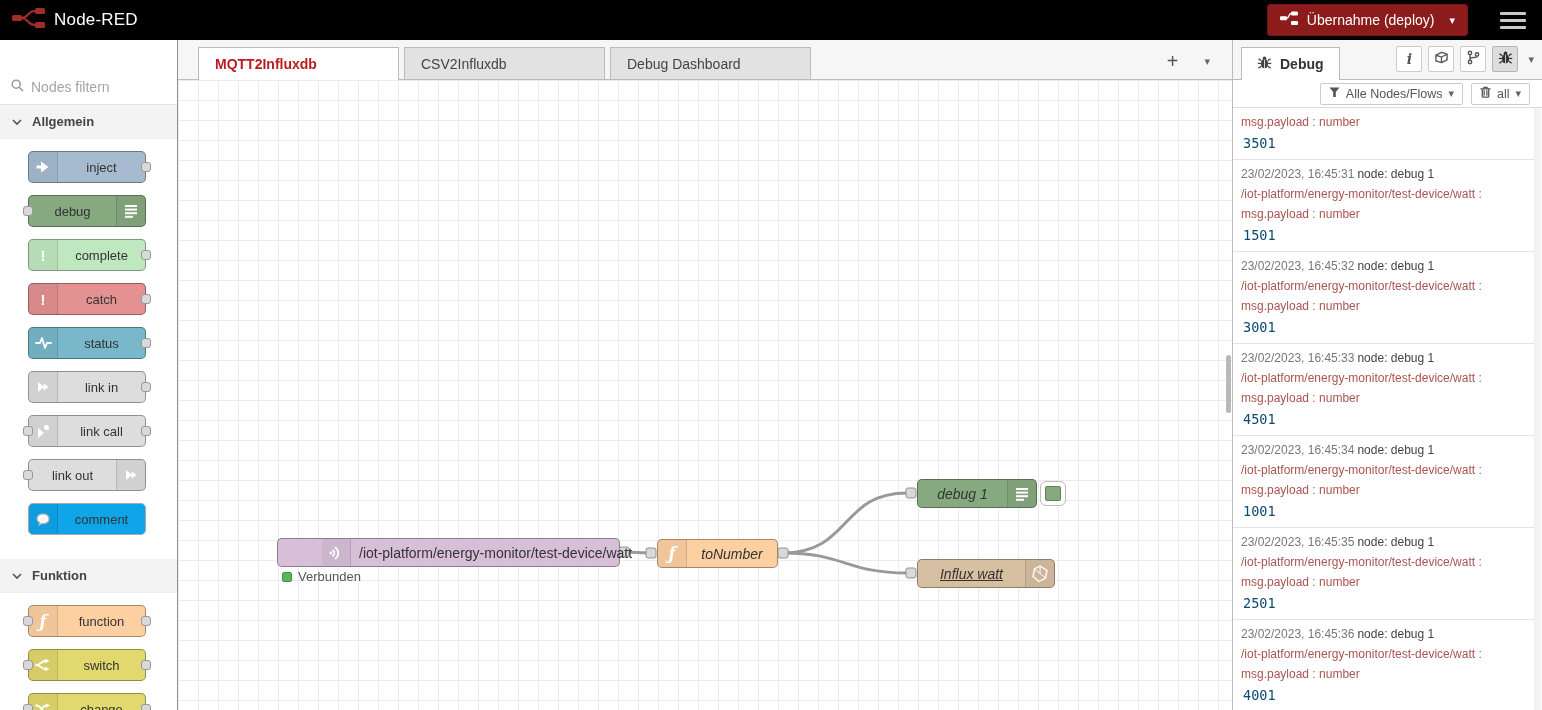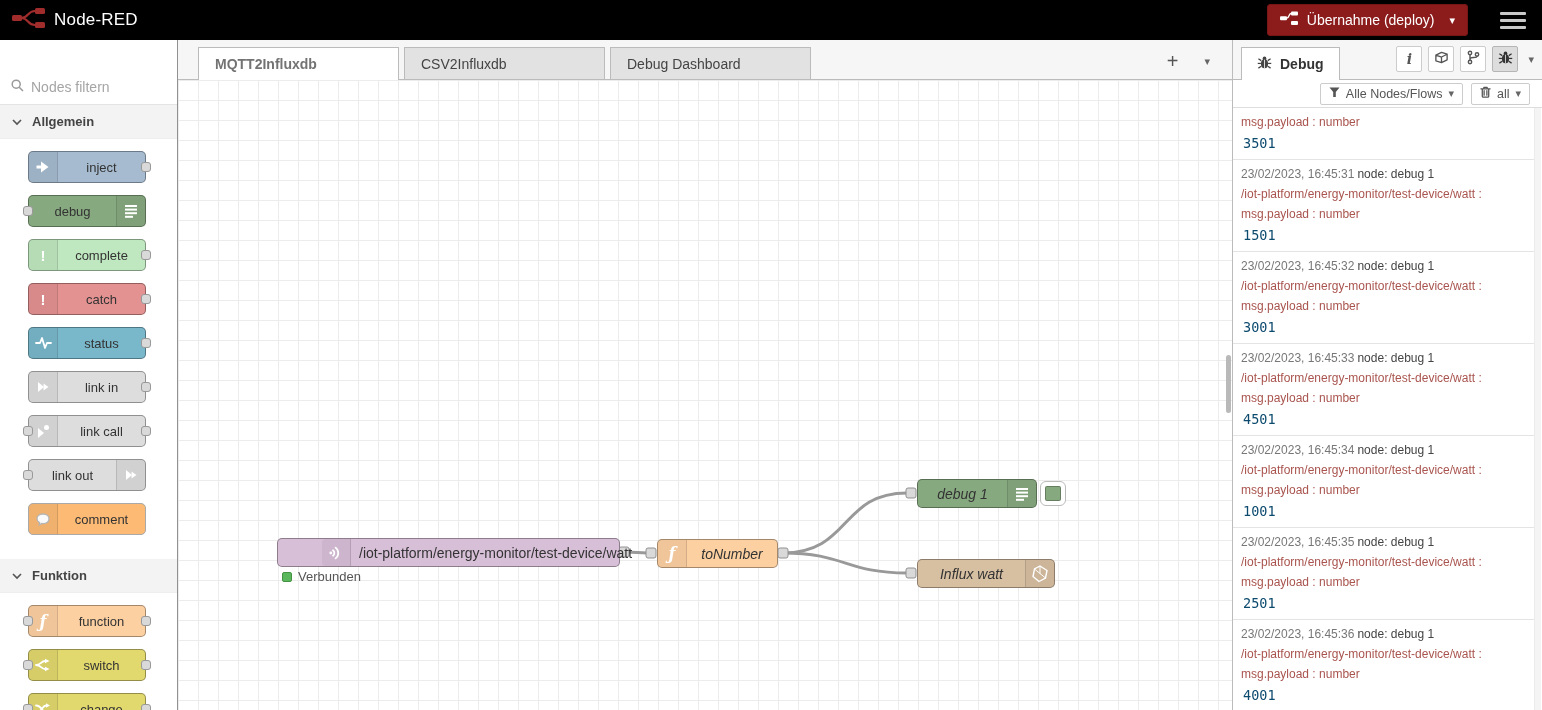--- a/index.html
+++ b/index.html
@@ -39,31 +39,31 @@
   .nicon.l { border-right:1px solid rgba(0,0,0,.12); border-radius:4px 0 0 4px; }
   .nicon.r { border-left:1px solid rgba(0,0,0,.12); border-radius:0 4px 4px 0; }
   .port { position:absolute; width:10px; height:10px; border-radius:3px; background:#d9d9d9;
     border:1px solid #999; top:50%; transform:translateY(-50%); cursor:pointer; }
   .port.pl { left:-6px; } .port.pr { right:-6px; }
   .excl { color:#fff; font-weight:bold; font-size:15px; }
   .fx { color:#fff; font-family:"DejaVu Serif",serif; font-style:italic; font-size:16px; font-weight:bold; }
 
   .c-inject{background:#a6bbcf;} .c-debug{background:#87a980;} .c-complete{background:#c0e8c0;}
   .c-catch{background:#e49191;} .c-status{background:#79b7cb;} .c-link{background:#dddddd;}
-  .c-comment{background:#fdba74; border-color:#a9a9a9;} .c-func{background:#fdd0a2;} .c-yellow{background:#e2d96e;}
-  .c-mqtt{background:#d8bfd8;padding-left:44px;} .c-influx{background:#d7bfa2;}
+  .c-comment{background:#0ea5e9; border-color:#a9a9a9;} .c-func{background:#fdd0a2;} .c-yellow{background:#e2d96e;}
+  .c-mqtt{background:#d8bfd8;padding-left:44px;} .c-influx{background:#d7bfa2;text-decoration:underline;}
 
   
   .center { flex:1; min-width:0; display:flex; flex-direction:column; }
   .tabbar { height:40px; flex:none; background:#f6f6f6; border-bottom:1px solid #bbb;
     display:flex; align-items:flex-end; padding-left:20px; position:relative; }
   .tab { width:201px; height:32px; border:1px solid #bbb; border-bottom:none; margin-right:5px;
     display:flex; align-items:center; padding:0 16px; font-size:14px; color:#444;
     background:#e2e2e2; cursor:pointer; white-space:nowrap; overflow:hidden; }
-  .tab.active { background:#fff; color:#737373; font-weight:bold; margin-bottom:-1px; height:33px; z-index:2; }
+  .tab.active { background:#fff; color:#b91c1c; font-weight:bold; margin-bottom:-1px; height:33px; z-index:2; }
   .tab-actions { margin-left:auto; display:flex; align-items:center; gap:26px; padding:0 22px 8px 0; }
   .plus { font-size:20px; color:#555; line-height:1; cursor:pointer; }
   .caret { font-size:11px; color:#666; cursor:pointer; }
 
   .workspace { flex:1; position:relative; overflow:hidden; background-color:#fff;
     background-image:linear-gradient(#ececec 1px,transparent 1px),
                      linear-gradient(90deg,#ececec 1px,transparent 1px);
     background-size:20px 20px; }
   .wires { position:absolute; left:0; top:0; }
   .cnode { position:absolute; height:29px; border-radius:5px; border:1px solid rgba(0,0,0,.35);

